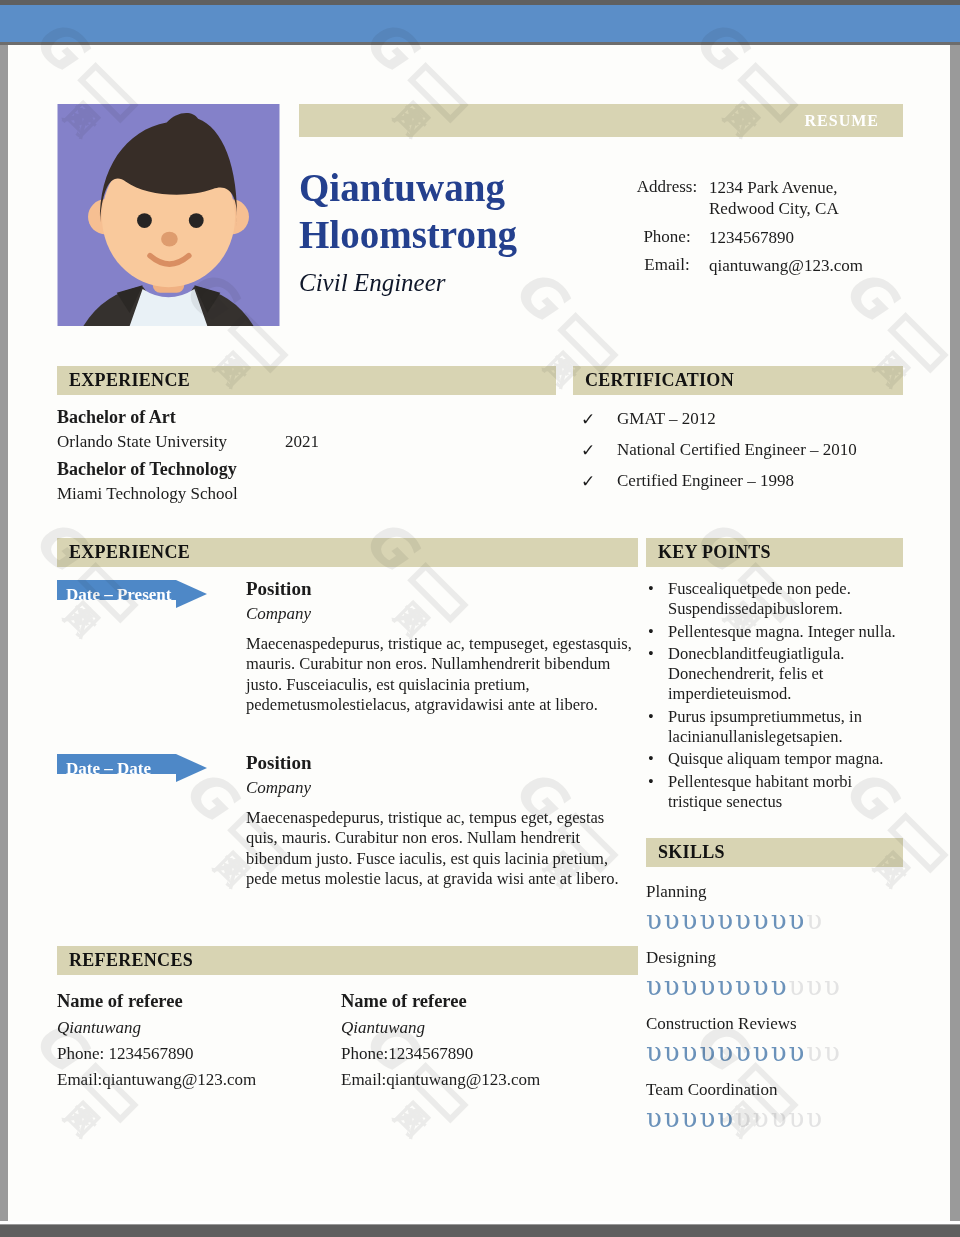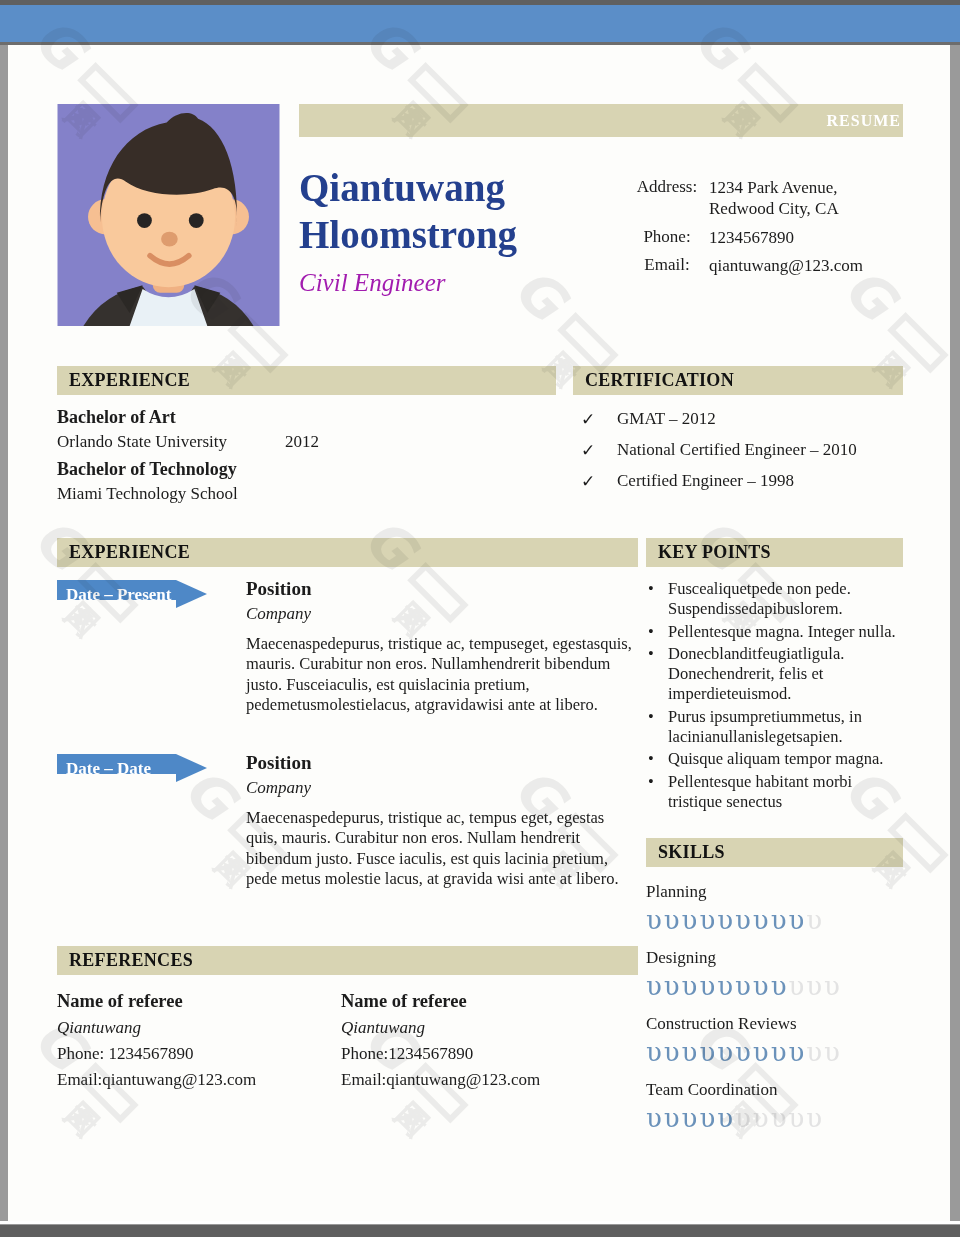--- a/index.html
+++ b/index.html
@@ -25,25 +25,25 @@
   .wm .wm-d { border:6px solid #222; padding:4px; font-size:30px; font-weight:bold;
               letter-spacing:2px; writing-mode:vertical-rl; }
 
   
   .header-row { display:flex; margin-top:47px; }
   .photo { width:223px; height:222px; flex:0 0 223px; }
   .header-right { flex:1; margin-left:19px; }
   .resume-band { height:33px; background:var(--band-tan,#d8d4b3);
                  display:flex; align-items:center; justify-content:flex-end; }
   .resume-band span { color:#fff; font-weight:bold; font-size:16px;
-                      letter-spacing:1px; padding-right:2px; }
+                      letter-spacing:1px; padding-right:24px; }
   .header-main { display:flex; }
   .name-block { flex:1; margin-top:28px; }
   .name { font-size:39px; font-weight:bold; color:var(--name-blue,#24408e); line-height:1.2; }
-  .job-title { font-size:25px; font-style:italic; margin-top:10px; color:#a21caf; }
+  .job-title { font-size:25px; font-style:italic; margin-top:10px; color:#0f172a; }
   .contact-block { width:278px; margin-top:40px; font-size:17px; }
   .contact-row { display:flex; margin-bottom:7px; }
   .contact-label { width:84px; flex:0 0 84px;text-align:center; }
   .contact-value { flex:1; line-height:1.25; }
 
   
   .sec-head { background:var(--band-tan,#d8d4b3); font-size:18px; font-weight:bold;
               color:#121212; padding:4px 0 4px 12px; letter-spacing:.3px; }
 
   
@@ -166,21 +166,21 @@
       </div>
     </div>
 
     <div class="two-col">
       <div class="edu-col">
         <div class="sec-head">EXPERIENCE</div>
         <div class="edu-body">
           <div class="edu-degree">Bachelor of Art</div>
           <div class="edu-line">
             <span>Orlando State University</span>
-            <span>2012</span>
+            <span>2021</span>
           </div>
           <div class="edu-degree">Bachelor of Technology</div>
           <div class="edu-line">
             <span>Miami Technology School</span>
           </div>
         </div>
       </div>
       <div class="cert-col">
         <div class="sec-head">CERTIFICATION</div>
         <div class="cert-body">

